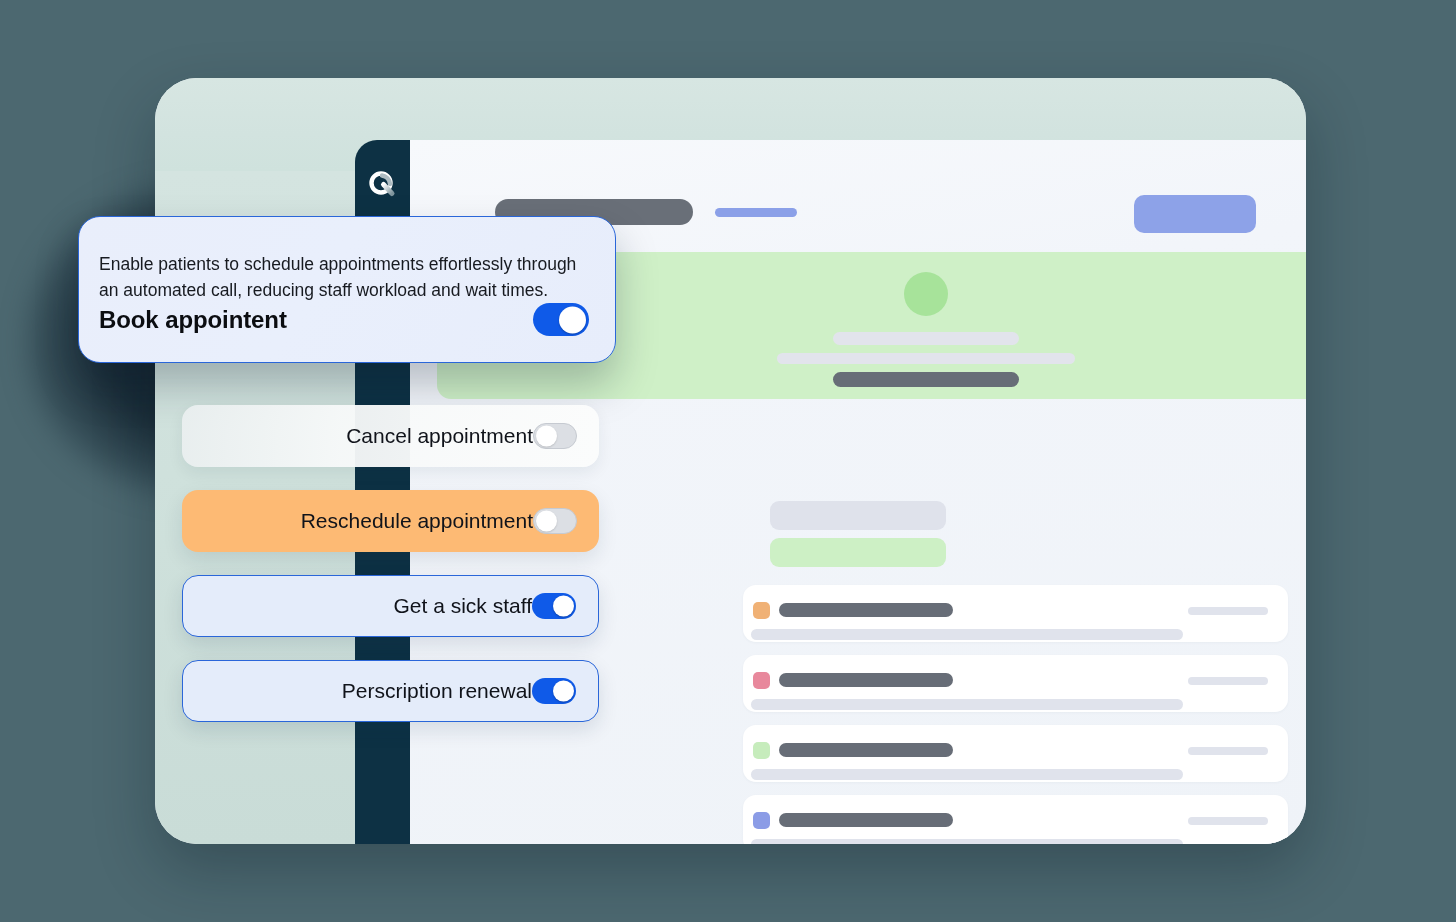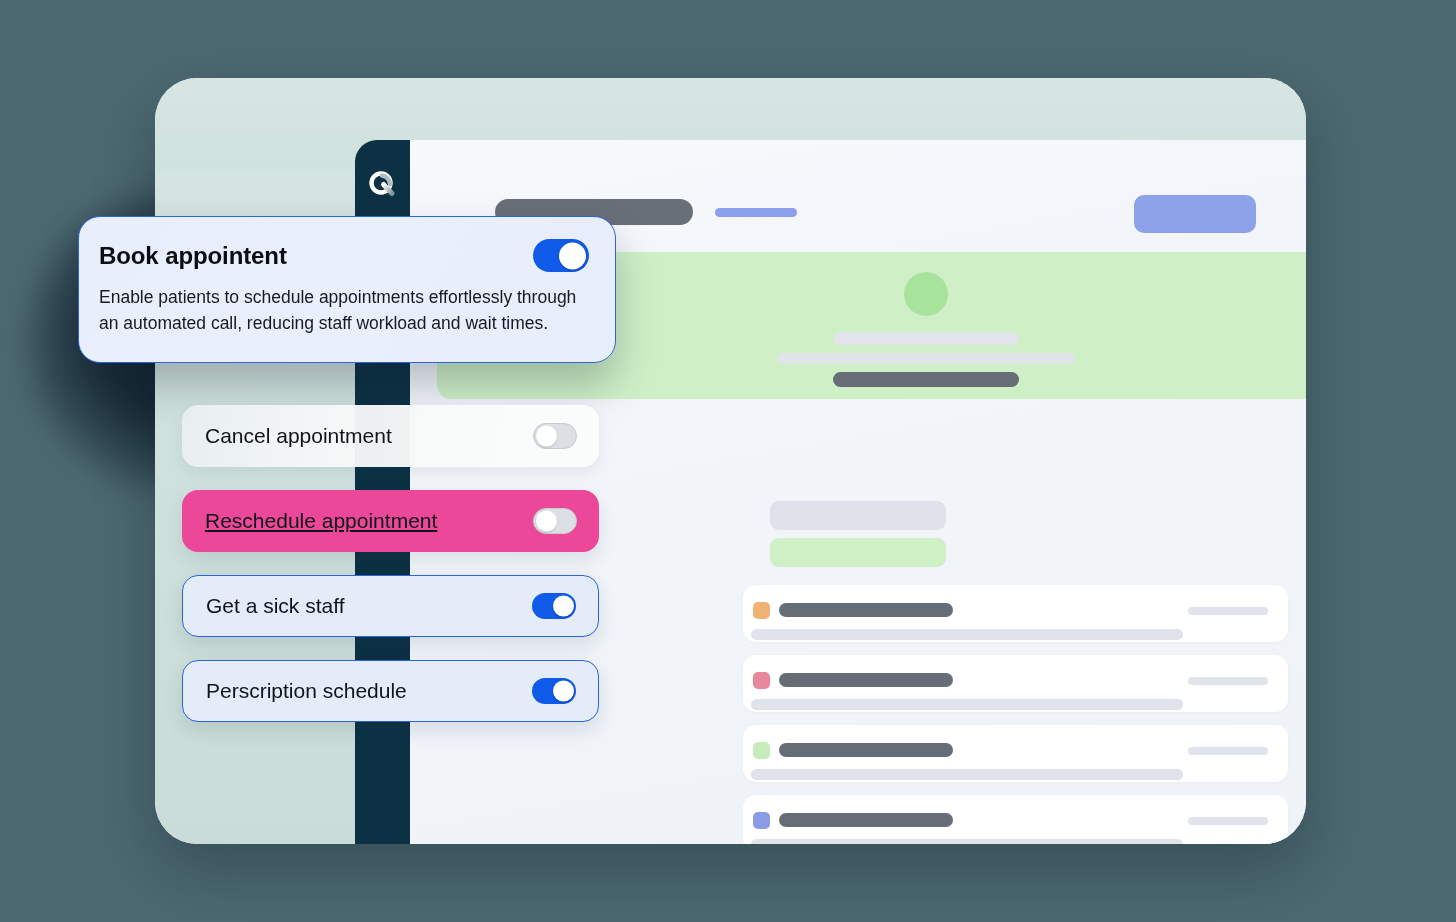--- a/index.html
+++ b/index.html
@@ -262,34 +262,33 @@
 
   
   .feature-row {
     position: absolute;
     left: 182px;
     width: 417px;
     height: 62px;
     border-radius: 16px;
     display: flex;
     align-items: center;
-    justify-content: space-between;
+    justify-content: flex-end;
     padding: 0 22px 0 23px;
     box-sizing: border-box;
     font-size: 21px;
     color: #10131a;
   }
   .feature-row.plain-muted {
     background: linear-gradient(90deg, rgba(236,240,241,0.88) 0%, rgba(247,249,249,0.95) 38%, #fbfcfc 100%);
     box-shadow: 0 6px 16px rgba(20,40,55,0.07);
   }
   .feature-row.plain-white {
-    background: #ec4899;
+    background: #fdba74;
     box-shadow: 0 8px 20px rgba(20,40,55,0.10);
-    text-decoration: underline;
   }
   .feature-row.selected {
     background: #e4ecfa;
     border: 1.4px solid #2a66d9;
     box-shadow: 0 8px 20px rgba(20,40,70,0.12);
   }
   #feature-row-cancel     { top: 405px; }
   #feature-row-reschedule { top: 490px; }
   #feature-row-sicknote   { top: 575px; }
   #feature-row-prescription { top: 660px; }
@@ -362,27 +361,27 @@
         <div class="record-title-ph"></div>
         <div class="record-sub-ph"></div>
         <div class="record-meta-ph"></div>
       </div>
     </div>
 
   </div>
 </div>
 
 <div id="feature-card">
+  <div id="feature-card-desc">Enable patients to schedule appointments effortlessly through an automated call, reducing staff workload and wait times.</div>
   <div id="feature-card-head">
     <div id="feature-card-title">Book appointent</div>
     <div class="toggle lg on">
       <span class="knob"></span>
     </div>
   </div>
-  <div id="feature-card-desc">Enable patients to schedule appointments effortlessly through an automated call, reducing staff workload and wait times.</div>
 </div>
 
 <div id="feature-row-cancel" class="feature-row plain-muted">
   <span>Cancel appointment</span>
   <span class="toggle sm off">
     <span class="knob"></span>
   </span>
 </div>
 
 <div id="feature-row-reschedule" class="feature-row plain-white">
@@ -393,17 +392,17 @@
 </div>
 
 <div id="feature-row-sicknote" class="feature-row selected">
   <span>Get a sick staff</span>
   <span class="toggle sm on">
     <span class="knob"></span>
   </span>
 </div>
 
 <div id="feature-row-prescription" class="feature-row selected">
-  <span>Perscription schedule</span>
+  <span>Perscription renewal</span>
   <span class="toggle sm on">
     <span class="knob"></span>
   </span>
 </div>
 
 </body></html>

